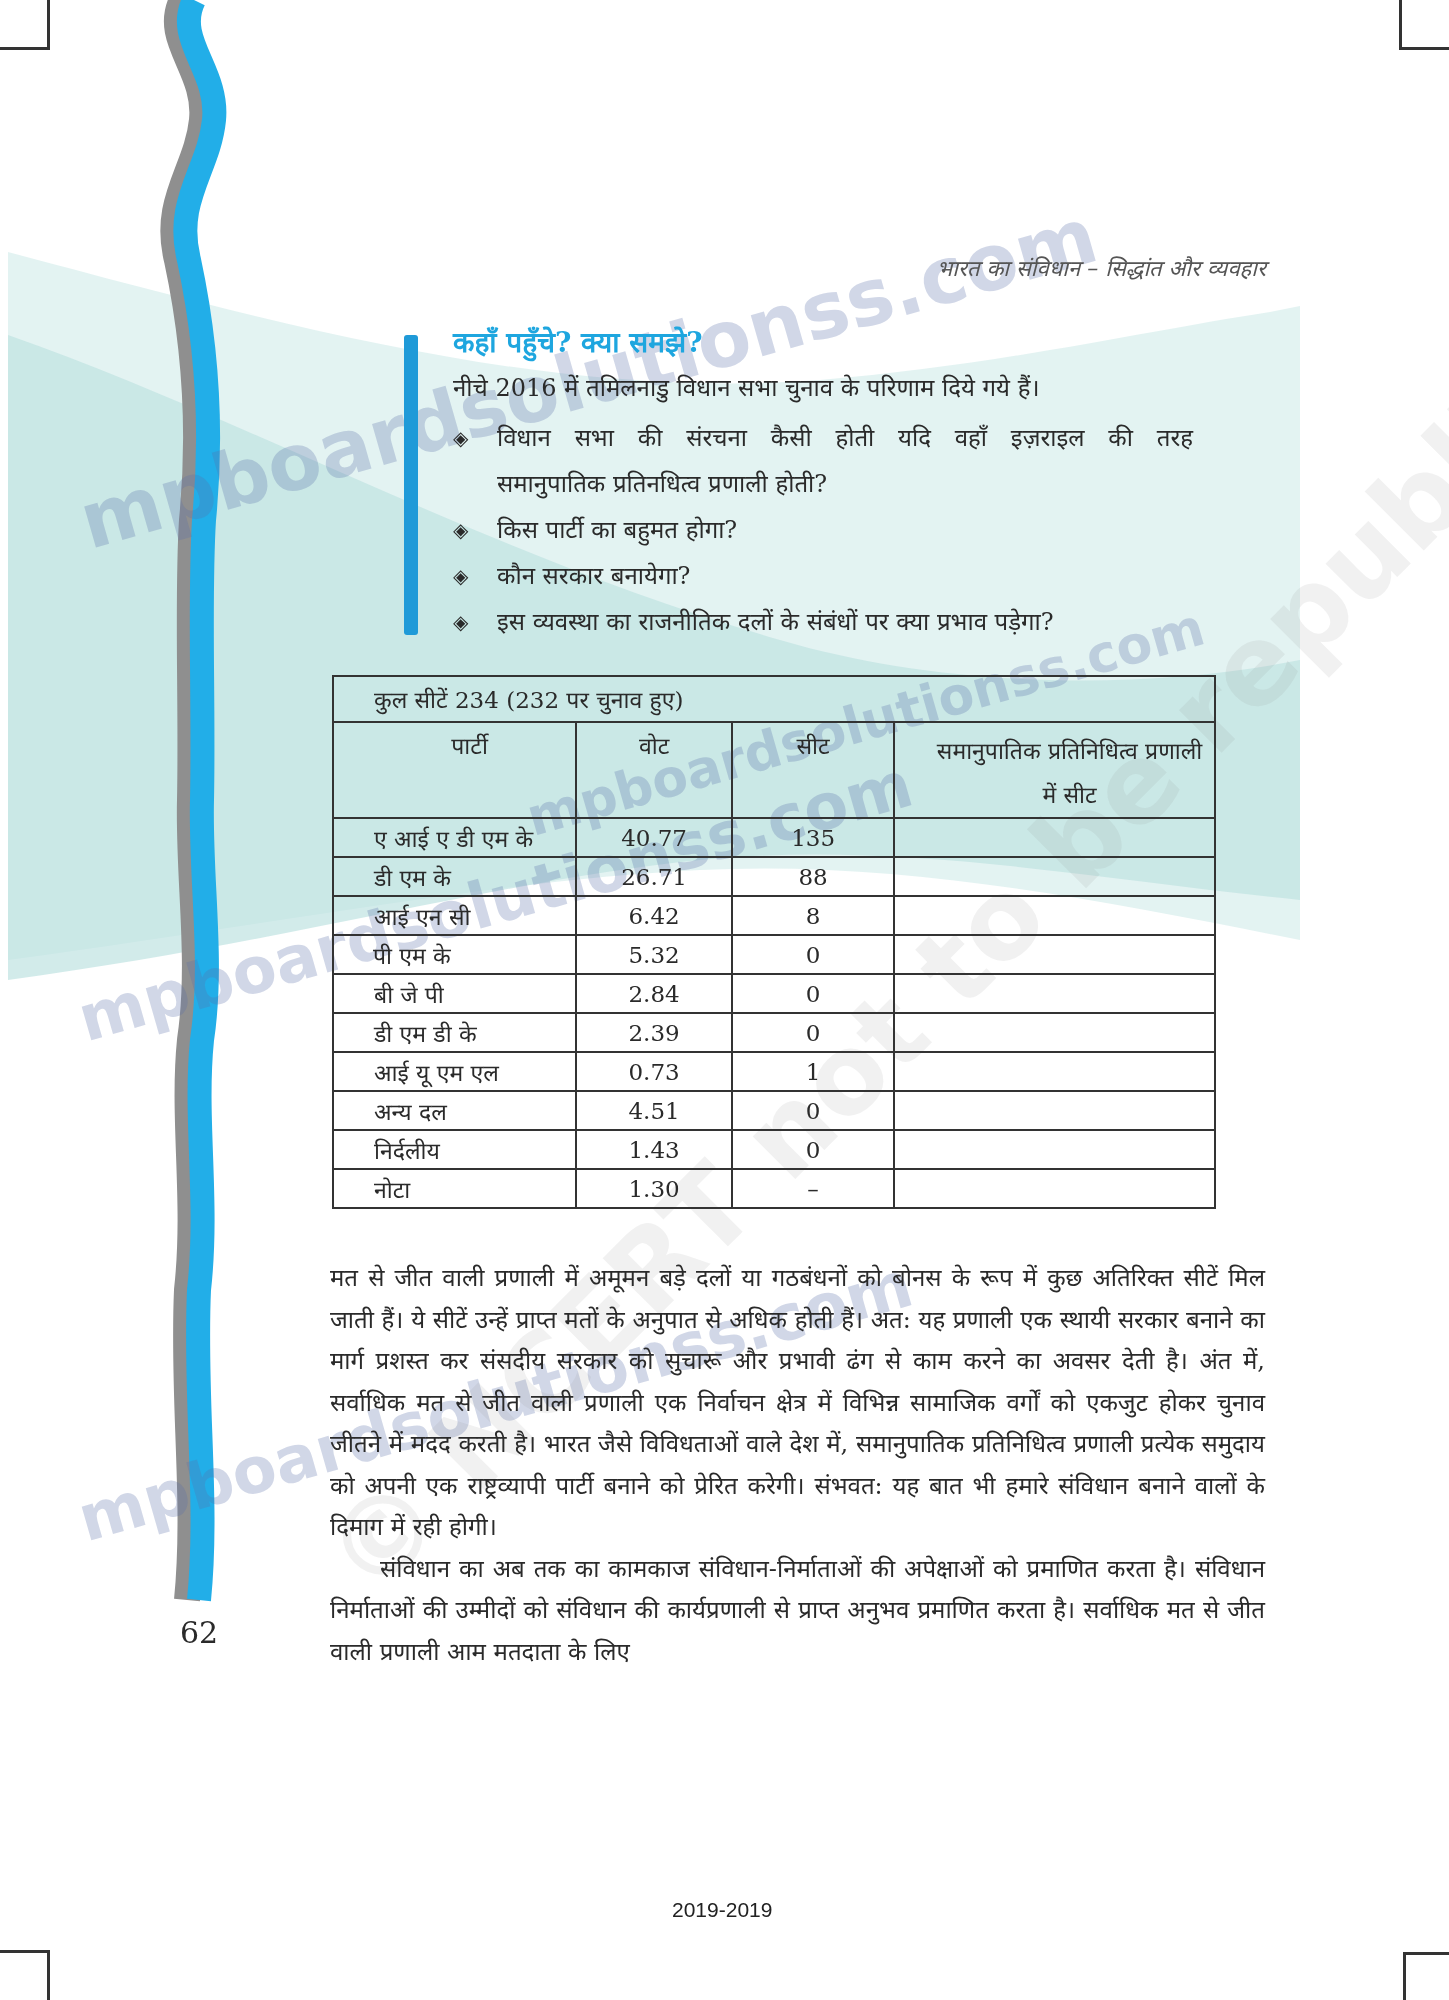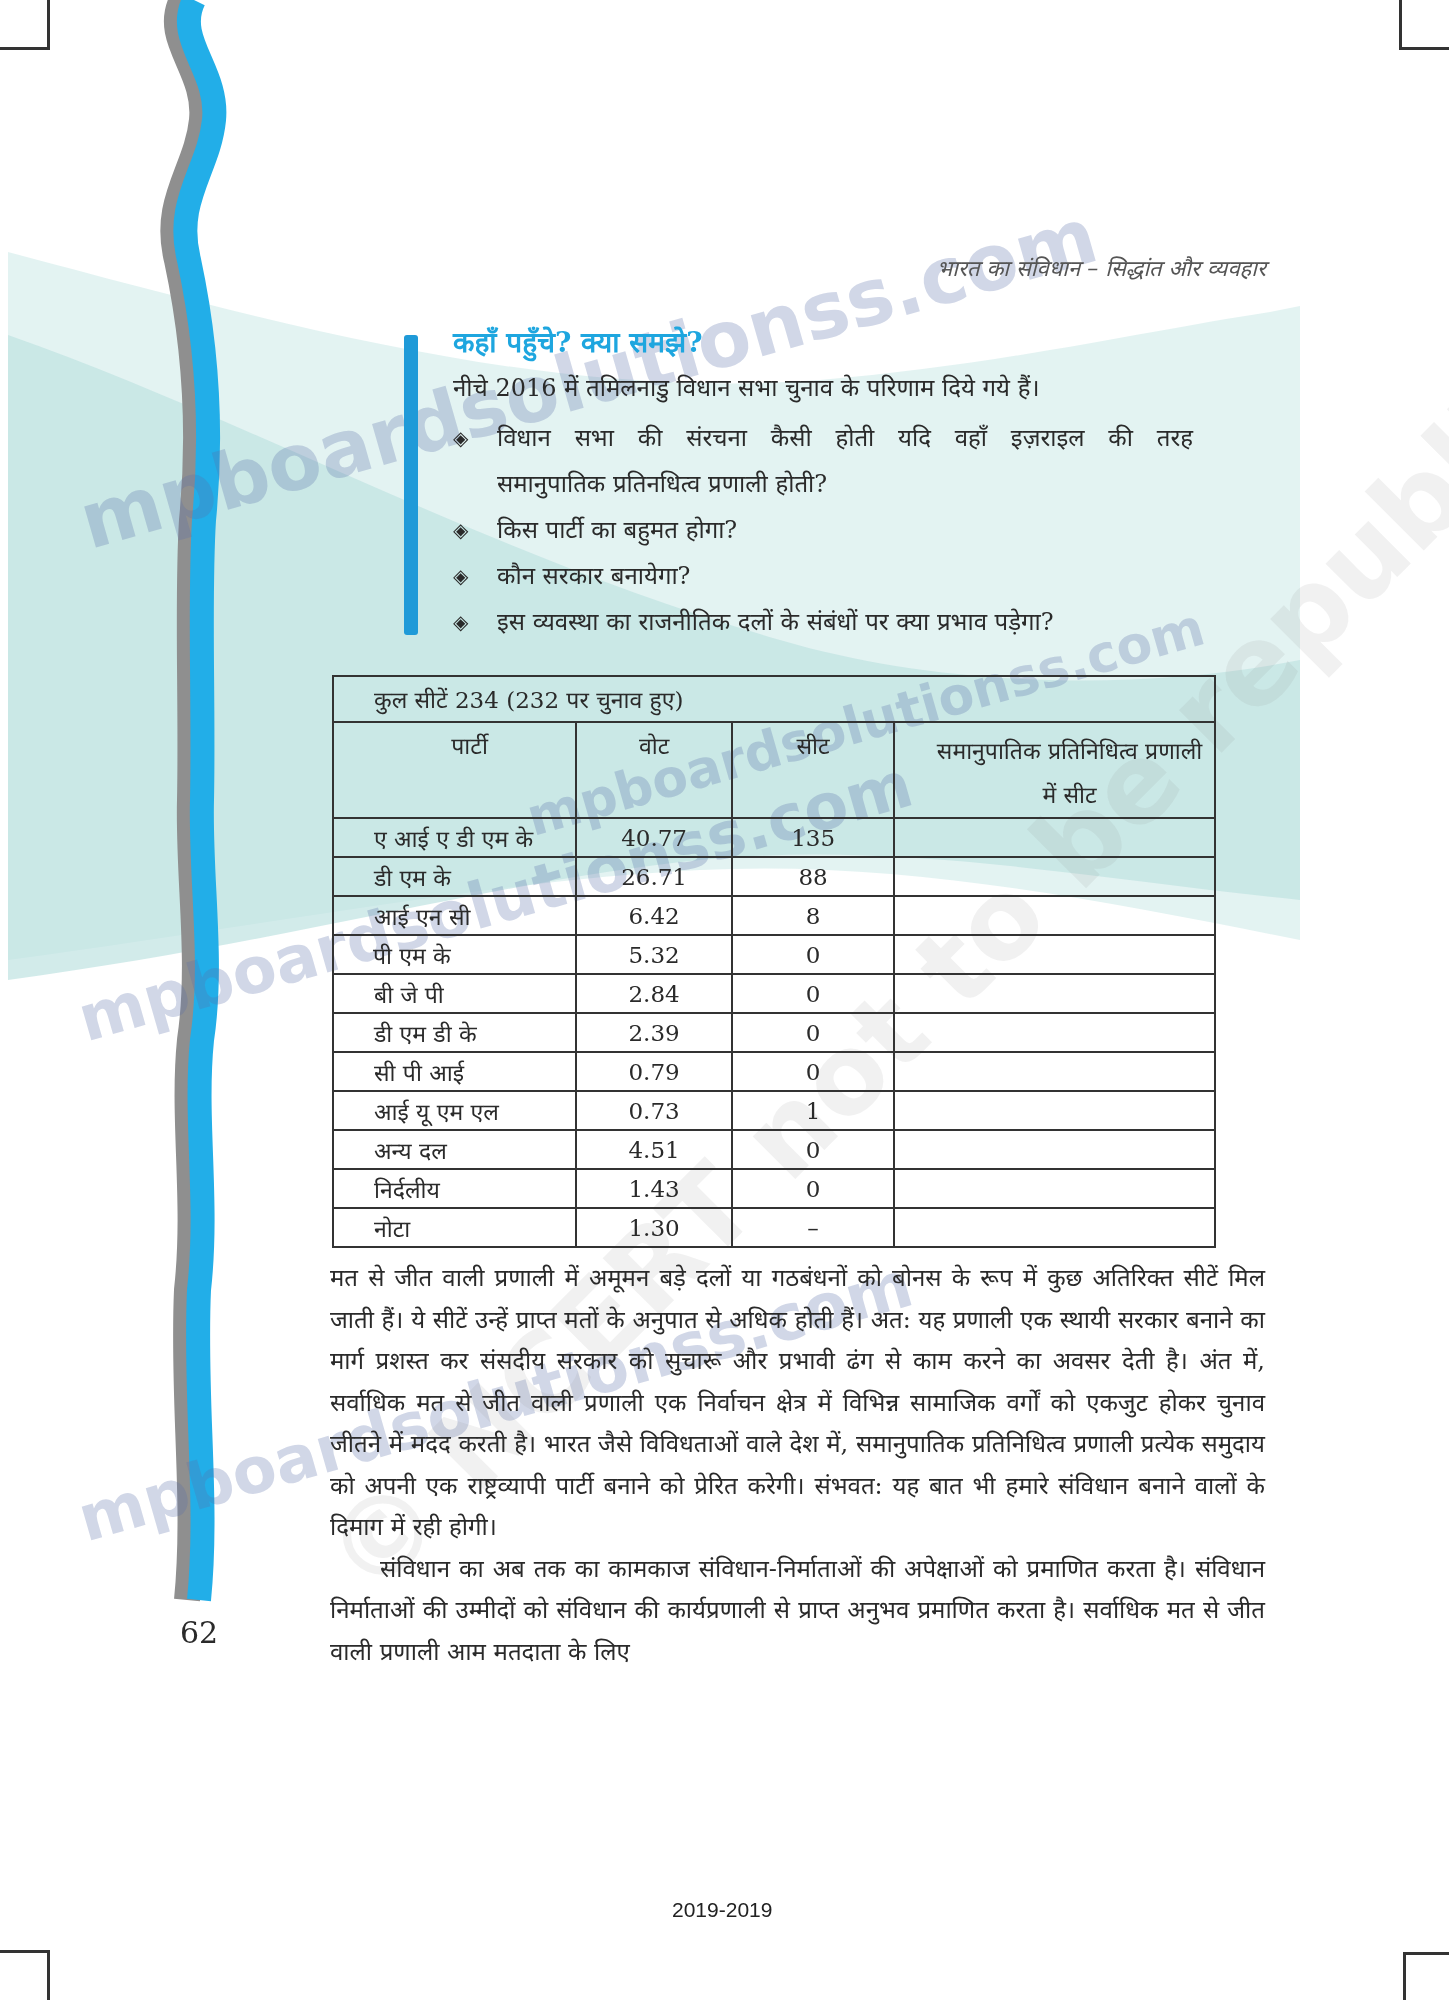--- a/index.html
+++ b/index.html
@@ -153,26 +153,20 @@
         <td class="num">0</td>
         <td></td>
       </tr>
       <tr>
         <td style="padding-left: 40px;">डी एम डी के</td>
         <td class="num">2.39</td>
         <td class="num">0</td>
         <td></td>
       </tr>
       <tr>
-        <td style="padding-left: 40px;">सी पी आई</td>
-        <td class="num">0.79</td>
-        <td class="num">0</td>
-        <td></td>
-      </tr>
-      <tr>
         <td style="padding-left: 40px;">आई यू एम एल</td>
         <td class="num">0.73</td>
         <td class="num">1</td>
         <td></td>
       </tr>
       <tr>
         <td style="padding-left: 40px;">अन्य दल</td>
         <td class="num">4.51</td>
         <td class="num">0</td>
         <td></td>

